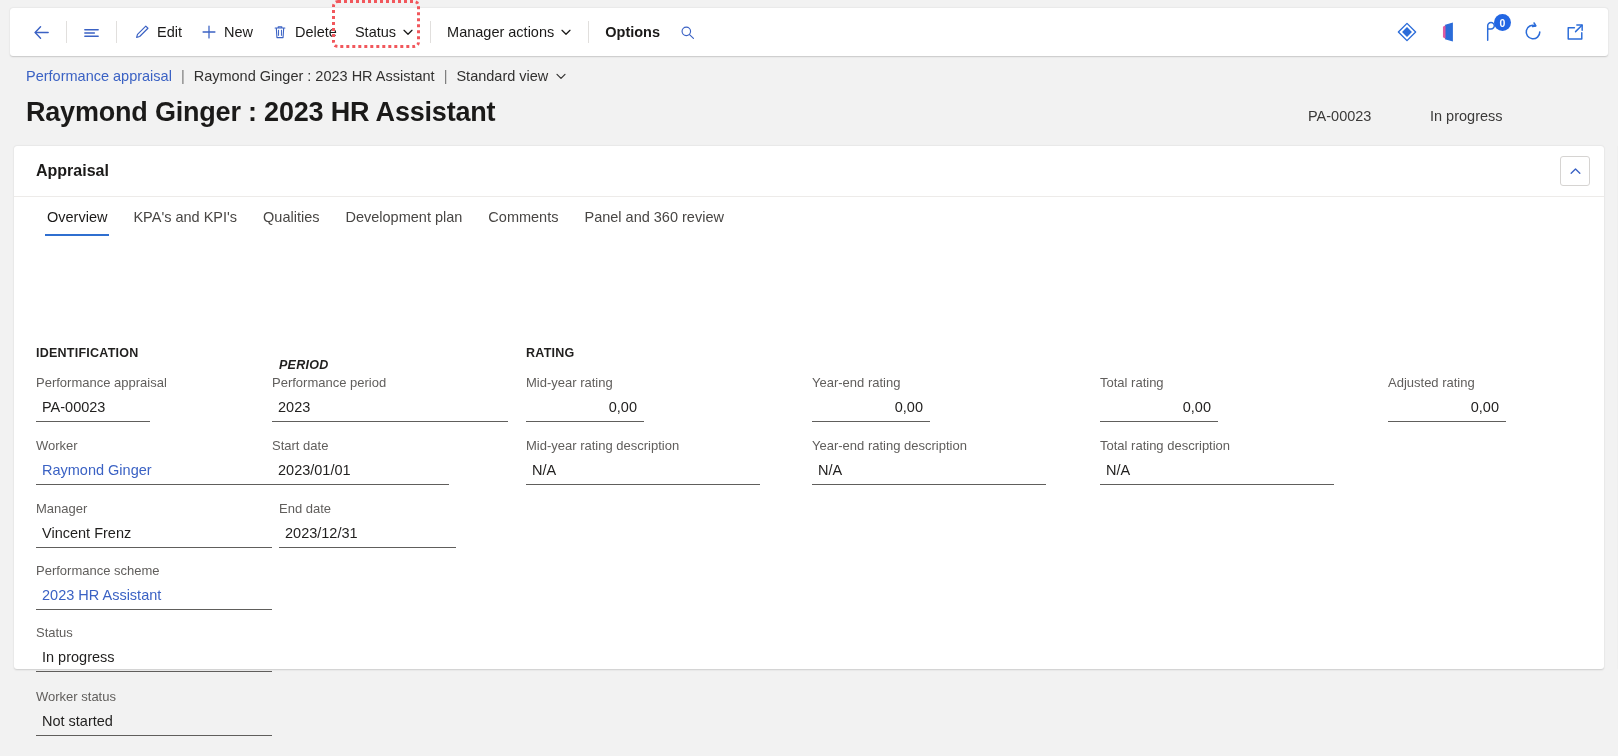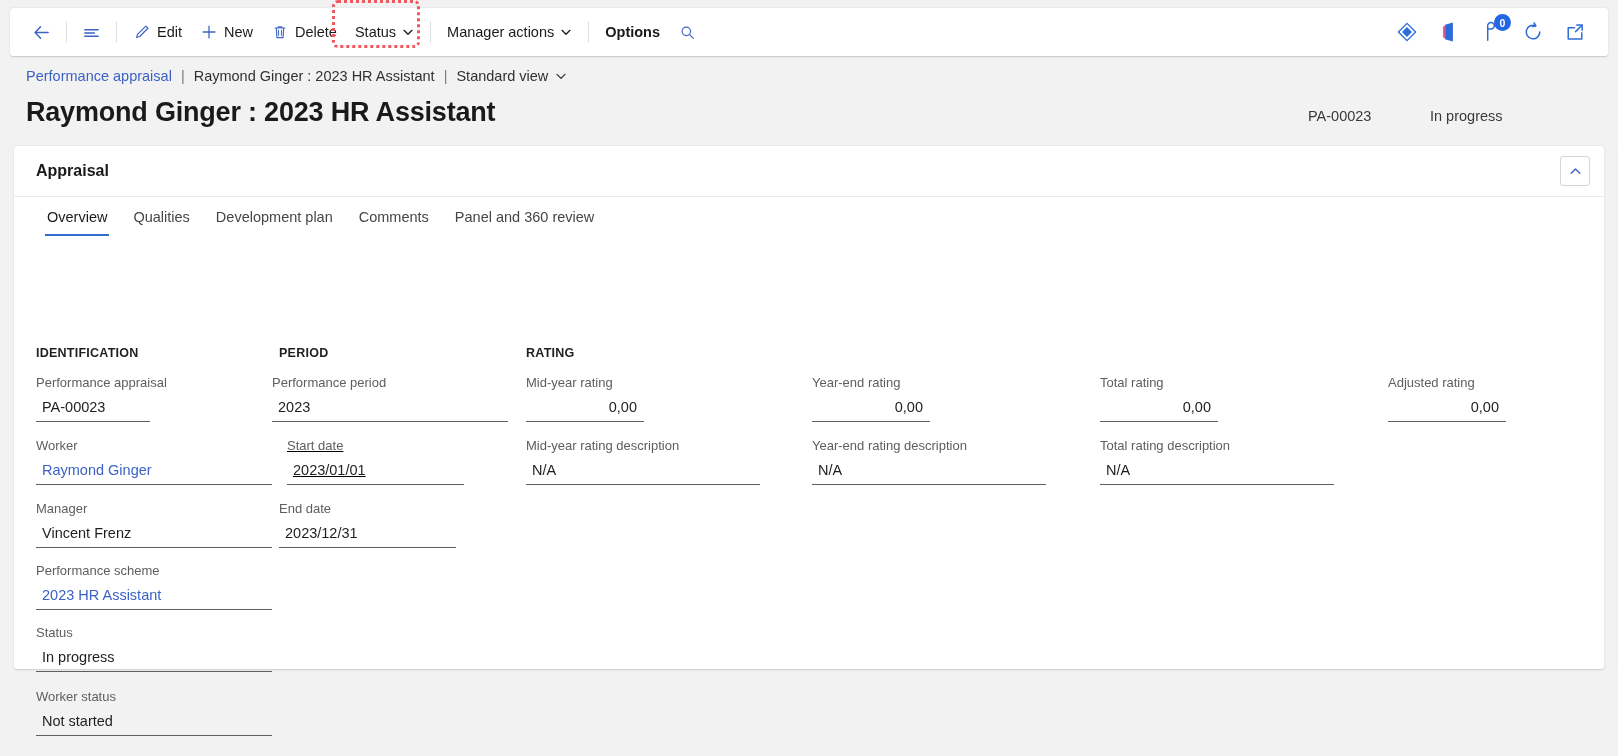--- a/index.html
+++ b/index.html
@@ -295,37 +295,40 @@
             </svg>
         </span>
       </span>
     </div>
 
     <div class="tabs">
       <div class="tab active">
         <span>Overview</span>
       </div>
       <div class="tab">
+        <span>KPA's and KPI's</span>
+      </div>
+      <div class="tab">
         <span>Qualities</span>
       </div>
       <div class="tab">
         <span>Development plan</span>
       </div>
       <div class="tab">
         <span>Comments</span>
       </div>
       <div class="tab">
         <span>Panel and 360 review</span>
       </div>
     </div>
 
     <div class="formarea">
 
       <div class="section-title" style="left:22px;  top:110px;">IDENTIFICATION</div>
-      <div class="section-title" style="left:265px; top:110px;">PERIOD</div>
+      <div class="section-title" style="left:265px; top:122px;font-style:italic;">PERIOD</div>
       <div class="section-title" style="left:512px; top:110px;">RATING</div>
 
       <div class="field" style="left:22px; top:139px; width:230px;">
         <div class="flabel">Performance appraisal</div>
         <div class="fval" style="width:114px;">PA-00023</div>
       </div>
 
       <div class="field" style="left:22px; top:265px; width:238px;">
         <div class="flabel">Manager</div>
         <div class="fval" style="width:236px;">Vincent Frenz</div>
@@ -349,21 +352,21 @@
       <div class="field" style="left:22px; top:453px; width:238px;">
         <div class="flabel">Worker status</div>
         <div class="fval" style="width:236px;">Not started</div>
       </div>
 
       <div class="field" style="left:258px; top:139px; width:238px;">
         <div class="flabel">Performance period</div>
         <div class="fval" style="width:236px;">2023</div>
       </div>
 
-      <div class="field" style="left:273px; top:202px; width:192px;text-decoration:underline;">
+      <div class="field" style="left:258px; top:202px; width:192px;">
         <div class="flabel">Start date</div>
         <div class="fval" style="width:177px;">2023/01/01</div>
       </div>
 
       <div class="field" style="left:265px; top:265px; width:192px;">
         <div class="flabel">End date</div>
         <div class="fval" style="width:177px;">2023/12/31</div>
       </div>
 
       <div class="field" style="left:512px; top:139px; width:120px;">

